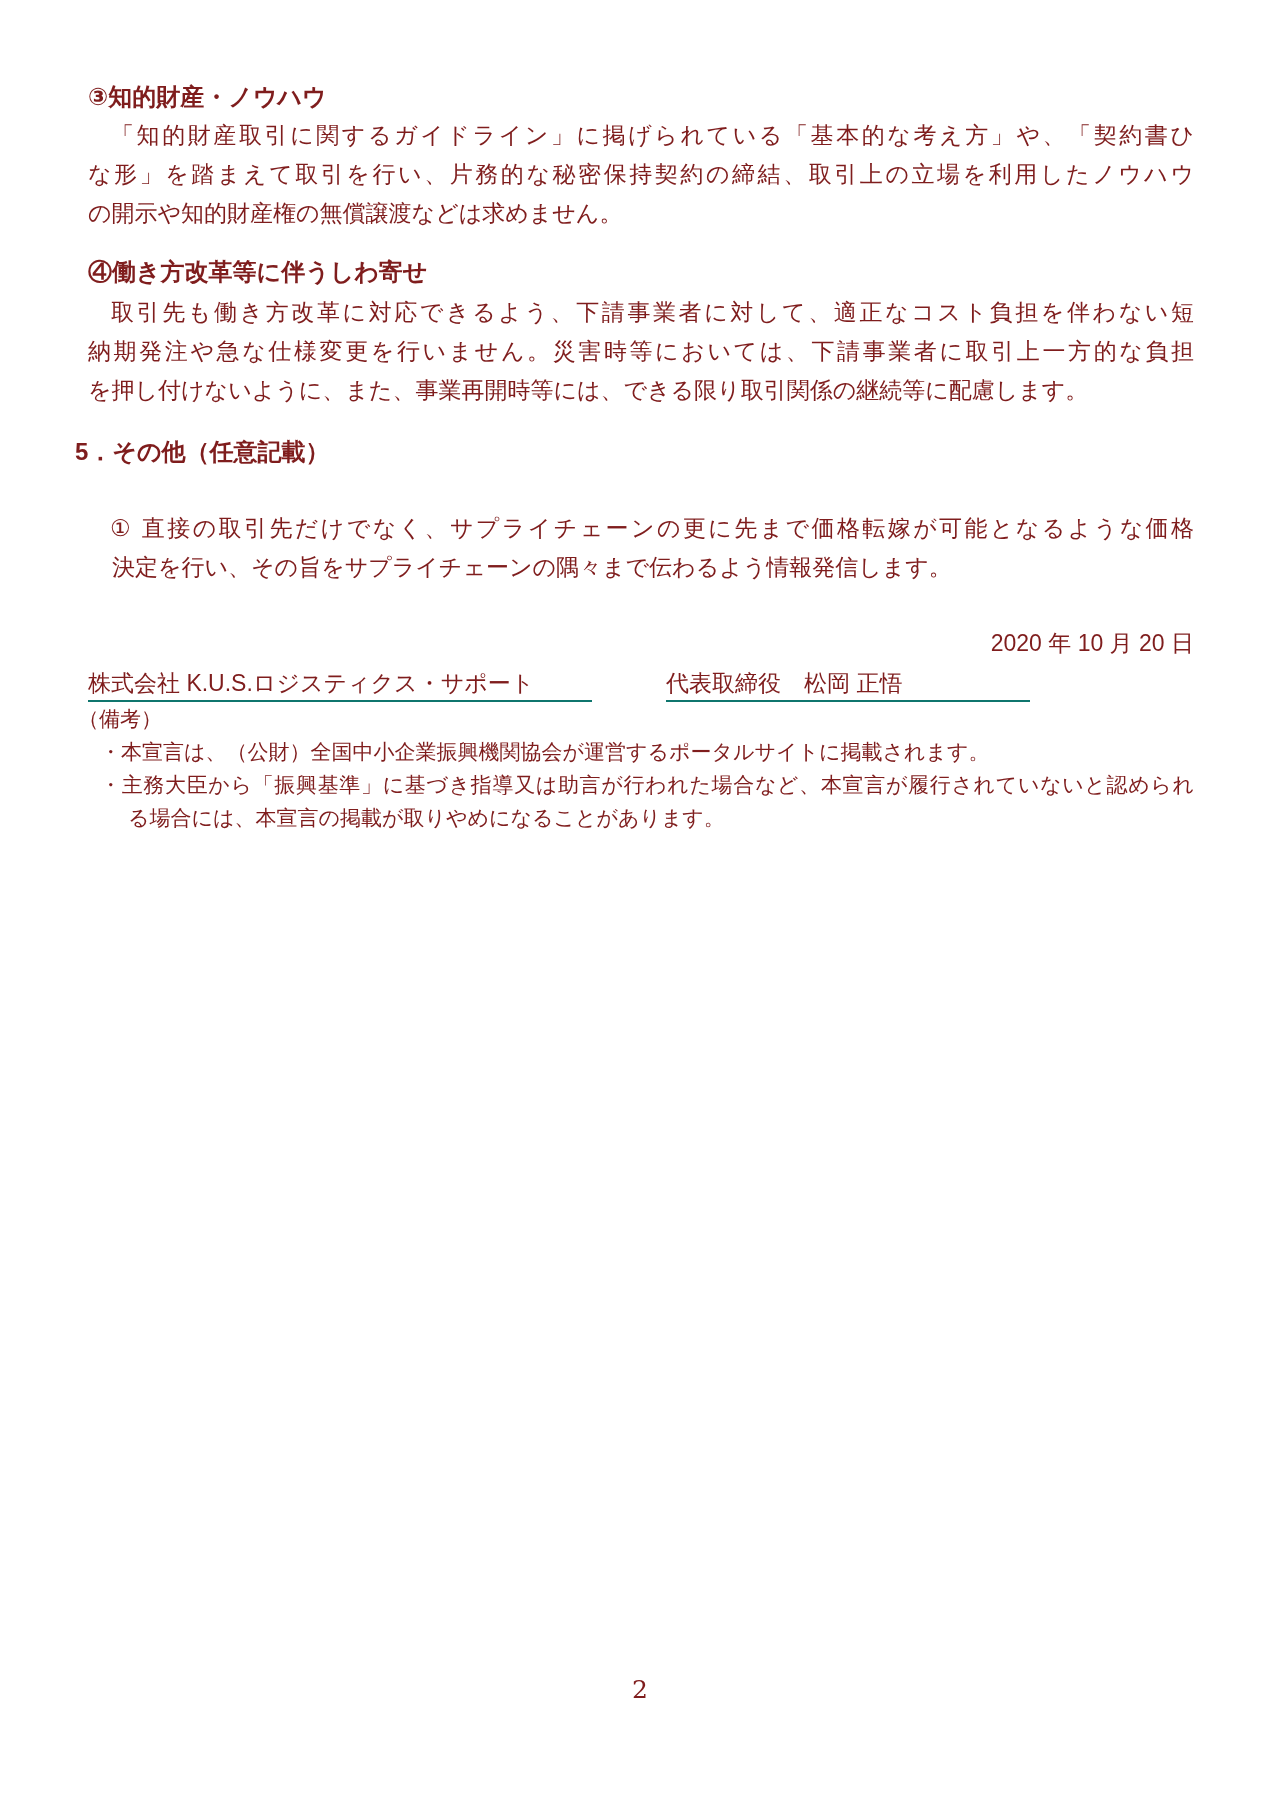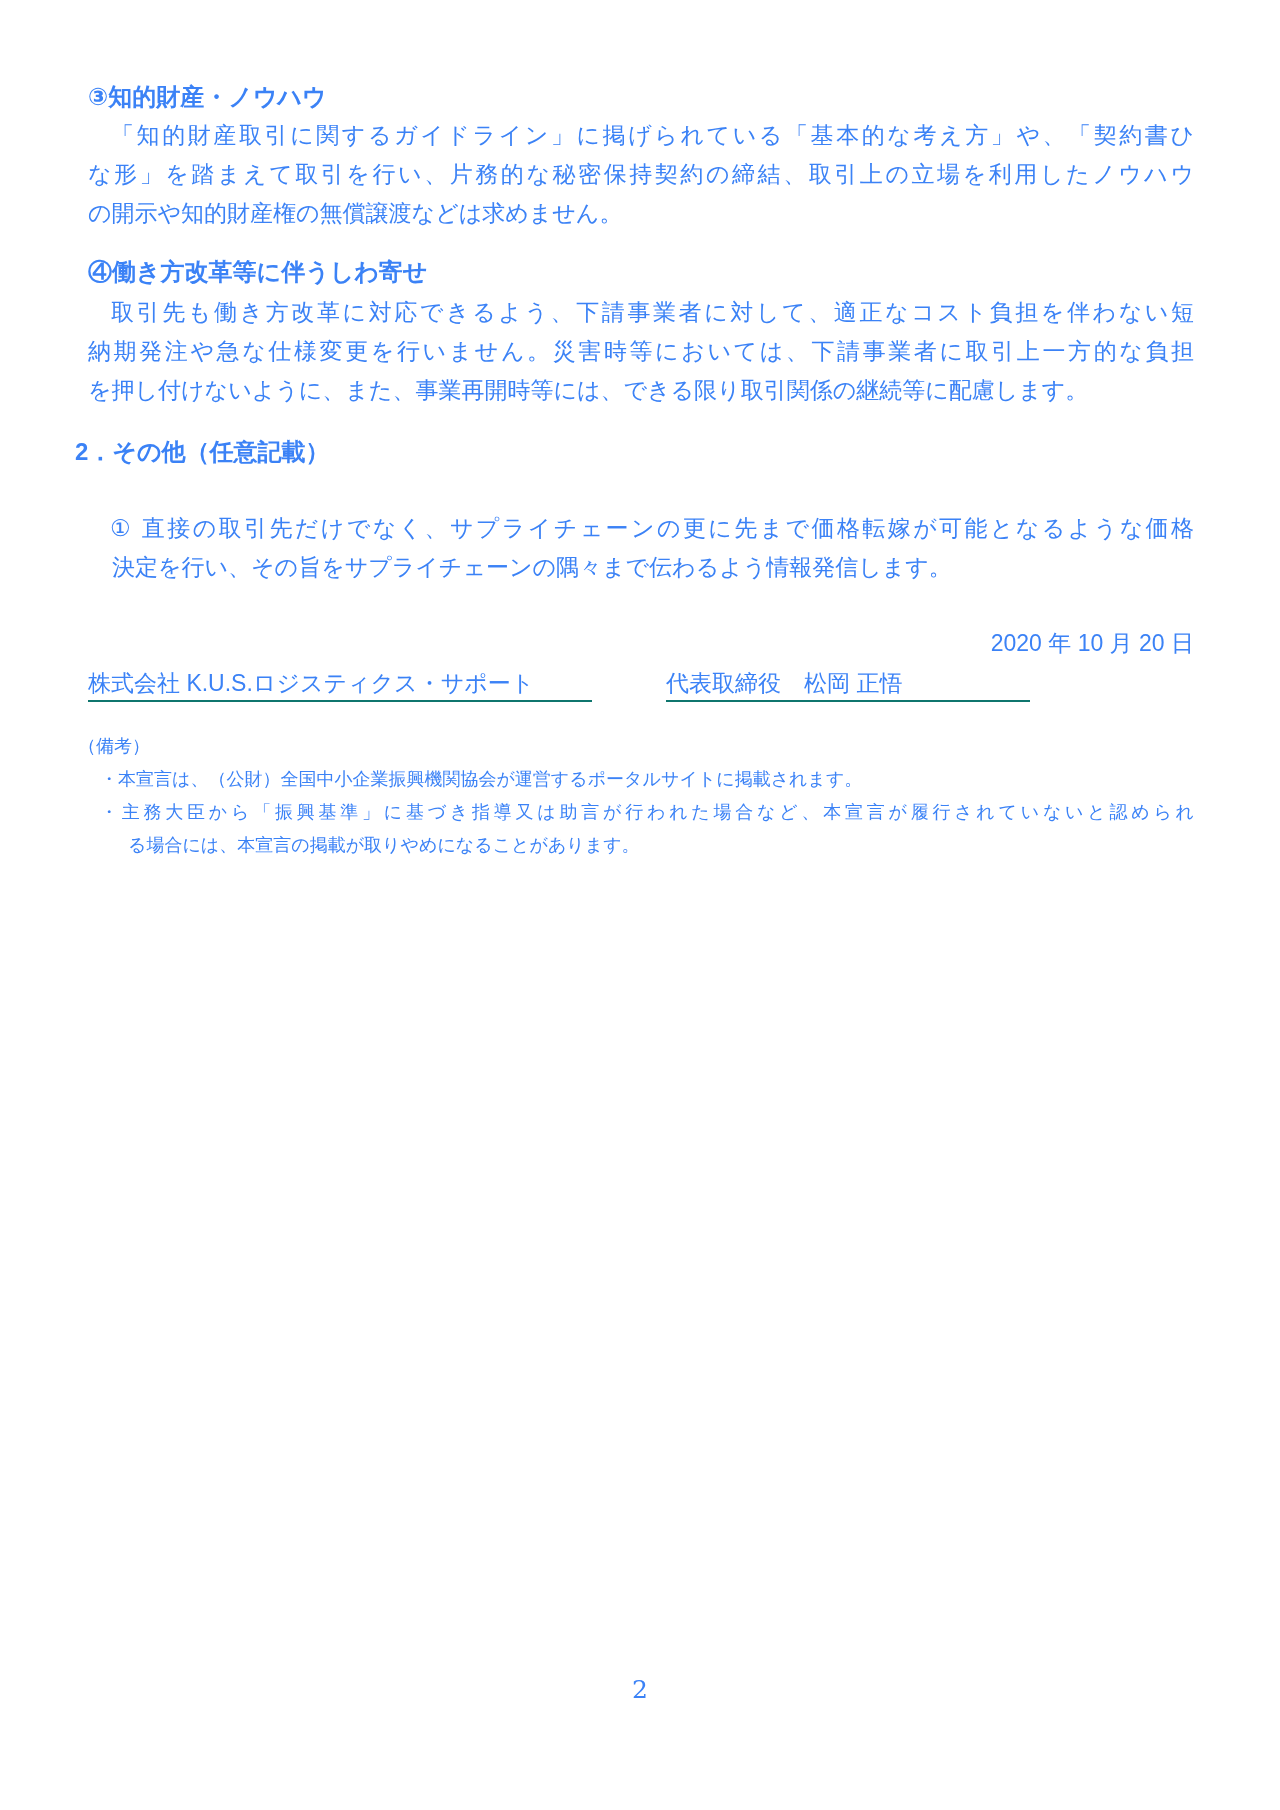--- a/index.html
+++ b/index.html
@@ -3,21 +3,21 @@
 <meta charset="utf-8">
 <style>
   * { margin: 0; padding: 0; box-sizing: border-box; }
   html, body { background: #ffffff; }
   .page {
     position: relative;
     width: 1280px;
     height: 1810px;
     margin: 0 auto;
     background: #ffffff;
-    color: #3b82f6;
+    color: #7f1d1d;
     font-family: "Liberation Sans", "DejaVu Sans", sans-serif;
     font-size: 23px;
     padding: 77px 86px 0 88px;
     overflow: hidden;
   }
   .sec-heading {
     font-size: 24px;
     font-weight: bold;
     line-height: 39px;
     white-space: nowrap;
@@ -57,21 +57,21 @@
     width: 504px;
     text-align: center;
     line-height: 30px;
     white-space: nowrap;
   }
   .sig-label-right {
     margin-left: 74px;
     line-height: 30px;
     white-space: nowrap;
   }
-  .remarks { font-size: 18px; margin-top: 28px; }
+  .remarks { font-size: 21px; }
   .remarks .rline { line-height: 33px; min-height: 33px; }
   .remarks-label { margin-left: -10px; }
   .remarks .b  { margin-left: 12px; }
   .remarks .b2 { margin-left: 40px; }
   .page-number {
     position: absolute;
     top: 1675px;
     left: 0;
     width: 100%;
     text-align: center;
@@ -97,21 +97,21 @@
   <div>
     <div class="sec-heading mt-sec">④働き方改革等に伴うしわ寄せ</div>
     <div>
       <div class="bodyline j indent">取引先も働き方改革に対応できるよう、下請事業者に対して、適正なコスト負担を伴わない短</div>
       <div class="bodyline j">納期発注や急な仕様変更を行いません。災害時等においては、下請事業者に取引上一方的な負担</div>
       <div class="bodyline">を押し付けないように、また、事業再開時等には、できる限り取引関係の継続等に配慮します。</div>
     </div>
   </div>
 
   <div>
-    <div class="sec-heading mt-other heading-other">2．その他（任意記載）</div>
+    <div class="sec-heading mt-other heading-other">5．その他（任意記載）</div>
 
     <div class="item">
       <div class="bodyline j l1">① 直接の取引先だけでなく、サプライチェーンの更に先まで価格転嫁が可能となるような価格</div>
       <div class="bodyline l2">決定を行い、その旨をサプライチェーンの隅々まで伝わるよう情報発信します。</div>
     </div>
 
   </div>
 
   <div class="date-line">2020 年 10 月 20 日</div>
 

